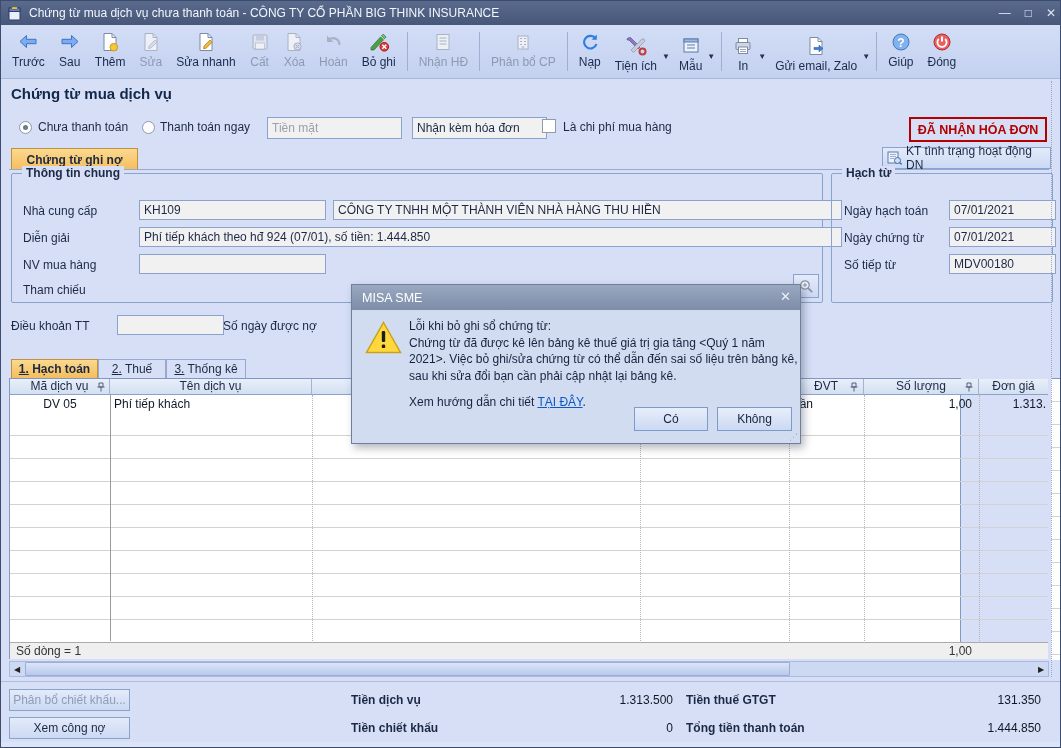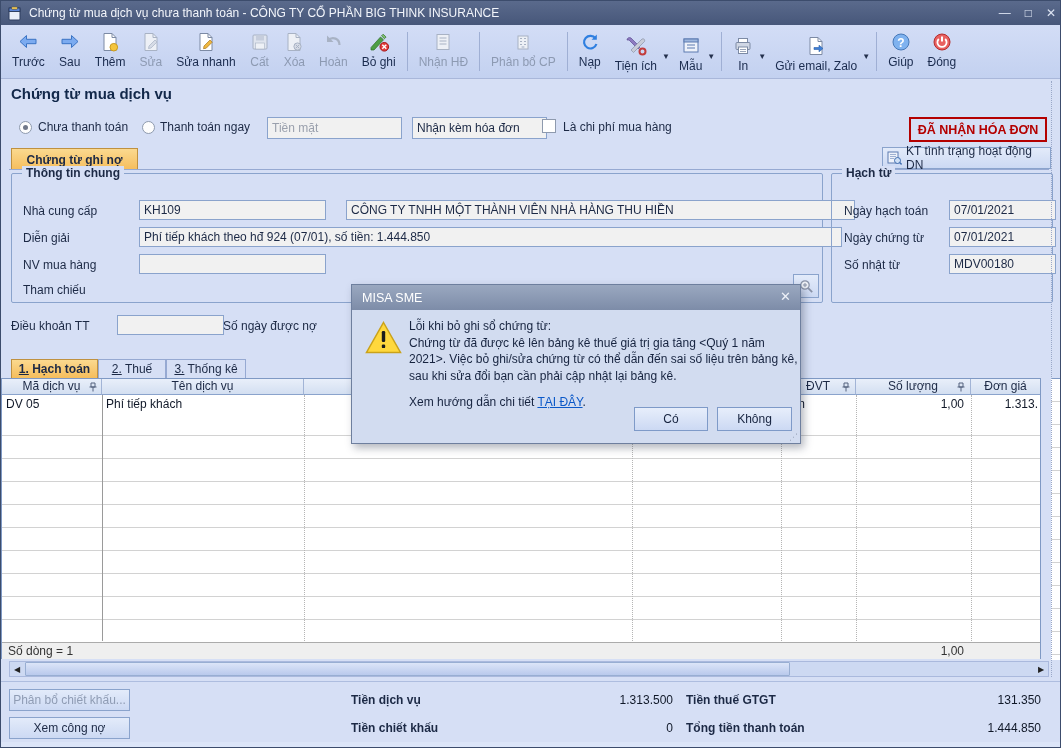--- a/index.html
+++ b/index.html
@@ -43,21 +43,21 @@
   .doctab{position:absolute;left:10px;top:147px;width:127px;height:22px;background:linear-gradient(#fbd98f,#f5bd5c);
           border:1px solid #bf9140;border-bottom:none;display:flex;align-items:center;justify-content:center;
           font-weight:bold;font-size:12px;color:#1c2945;box-sizing:border-box;}
   .tabline{position:absolute;left:8px;top:168px;width:1040px;height:1px;background:#96a9d2;}
   
   .dtab{position:absolute;top:358px;height:19px;display:flex;align-items:center;justify-content:center;font-size:12px;
         background:#d6dff5;border:1px solid #96a9d2;border-bottom:none;box-sizing:border-box;color:#1c2945;}
   .dtab span::first-letter{text-decoration:underline;}
   .dtab.active{background:linear-gradient(#fbd98f,#f5bd5c);border-color:#bf9140;font-weight:bold;}
   
-  .table{position:absolute;left:0;top:377px;width:1040px;height:281px;background:#fff;border:1px solid #7f99c4;box-sizing:border-box;}
+  .table{position:absolute;left:8px;top:377px;width:952px;height:281px;background:#fff;border:1px solid #7f99c4;box-sizing:border-box;}
   .th{position:absolute;top:0;height:16px;line-height:15px;text-align:center;font-size:12px;color:#1c2945;
       background:linear-gradient(#e9effa,#d3dff1);border-right:1px solid #a2b4d6;border-bottom:1px solid #8aa3cc;box-sizing:border-box;white-space:nowrap;overflow:hidden;}
   .td{position:absolute;top:16px;height:18px;line-height:18px;font-size:12px;color:#101828;padding:0 4px;box-sizing:border-box;white-space:nowrap;overflow:hidden;}
   .emptyrows{position:absolute;left:0;top:34px;width:1038px;height:229px;
       background:repeating-linear-gradient(to bottom,transparent 0,transparent 22px,#d2d2d2 22px,#d2d2d2 23px);}
   .vline{position:absolute;top:16px;height:246px;width:0;border-left:1px dotted #b5b5b5;}
   .vline.first{border-left:1px solid #9a9a9a;}
   .statusrow{position:absolute;left:0;top:263px;width:1038px;height:17px;background:#efefef;border-top:1px solid #ababab;
              font-size:12px;color:#333;line-height:16px;box-sizing:border-box;}
   .sliver{position:absolute;left:1050px;top:377px;width:11px;height:281px;background:#fff;border-top:1px solid #7f99c4;
@@ -326,42 +326,42 @@
         </svg>
       </span>
     <span>KT tình trạng hoạt động DN</span>
   </div>
 
   <div class="group" style="left:10px;top:172px;width:810px;height:128px;">
     <span class="legend">Thông tin chung</span>
   </div>
   <span class="lbl" style="left:22px;top:203px;">Nhà cung cấp</span>
   <div class="inp" style="left:115px;top:199px;width:187px;">KH109</div>
-  <div class="inp" style="left:322px;top:199px;width:509px;">CÔNG TY TNHH MỘT THÀNH VIÊN NHÀ HÀNG THU HIỀN</div>
+  <div class="inp" style="left:309px;top:199px;width:509px;">CÔNG TY TNHH MỘT THÀNH VIÊN NHÀ HÀNG THU HIỀN</div>
   <span class="lbl" style="left:22px;top:230px;">Diễn giải</span>
   <div class="inp" style="left:115px;top:226px;width:703px;">Phí tiếp khách theo hđ 924 (07/01), số tiền: 1.444.850</div>
   <span class="lbl" style="left:22px;top:257px;">NV mua hàng</span>
   <div class="inp" style="left:115px;top:253px;width:187px;"></div>
   <span class="lbl" style="left:22px;top:282px;">Tham chiếu</span>
   <div class="btn" style="left:792px;top:273px;width:26px;height:24px;">
     <svg width="15" height="15" viewBox="0 0 15 15">
         <circle cx="6" cy="6" r="4.2" fill="#eef1f6" stroke="#8a93a8" stroke-width="1.2"></circle>
         <path d="M4 6h4M6 4v4" stroke="#8a93a8"></path>
         <path d="M9.2 9.2l4 4" stroke="#8a93a8" stroke-width="1.8"></path>
       </svg>
   </div>
 
   <div class="group" style="left:830px;top:172px;width:220px;height:128px;">
     <span class="legend">Hạch từ</span>
   </div>
   <span class="lbl" style="left:843px;top:203px;">Ngày hạch toán</span>
   <div class="inp" style="left:925px;top:199px;width:107px;">07/01/2021</div>
   <span class="lbl" style="left:843px;top:230px;">Ngày chứng từ</span>
   <div class="inp" style="left:925px;top:226px;width:107px;">07/01/2021</div>
-  <span class="lbl" style="left:843px;top:257px;">Số nhật từ</span>
+  <span class="lbl" style="left:843px;top:257px;">Số tiếp từ</span>
   <div class="inp" style="left:925px;top:253px;width:107px;">MDV00180</div>
 
   <span class="lbl" style="left:10px;top:318px;">Điều khoản TT</span>
   <div class="inp" style="left:93px;top:314px;width:107px;"></div>
   <span class="lbl" style="left:222px;top:318px;">Số ngày được nợ</span>
 
   <div class="dtab active" style="left:10px;width:87px;">
       <span>1. Hạch toán</span>
     </div>
   <div class="dtab" style="left:97px;width:68px;">
@@ -397,21 +397,21 @@
     </div>
     <div class="th" style="left:854px;width:115px;">
       <span>Số lượng</span>
       <svg style="position:absolute;right:4px;top:3px;" width="9" height="10" viewBox="0 0 9 10">
           <path d="M2 1h4v4H2z" fill="#dce5f3" stroke="#55627e"></path>
           <path d="M0.5 5h7M4 5v4.5" stroke="#55627e"></path>
         </svg>
     </div>
     <div class="th" style="left:969px;width:69px;border-right:none;"><span>Đơn giá</span></div>
 
-    <div class="td" style="left:0;width:100px;">DV 05</div>
+    <div class="td" style="left:0;width:100px;text-align:center;">DV 05</div>
     <div class="td" style="left:100px;width:202px;">Phí tiếp khách</div>
     <div class="td" style="left:302px;width:328px;"></div>
     <div class="td" style="left:630px;width:149px;padding-left:115px;">M</div>
     <div class="td" style="left:779px;width:75px;">Lần</div>
     <div class="td" style="left:854px;width:115px;text-align:right;padding-right:7px;">1,00</div>
     <div class="td" style="left:969px;width:69px;text-align:right;padding-right:2px;">1.313.</div>
 
     <div class="emptyrows"></div>
     <div class="vline first" style="left:100px;"></div>
     <div class="vline" style="left:302px;"></div>

